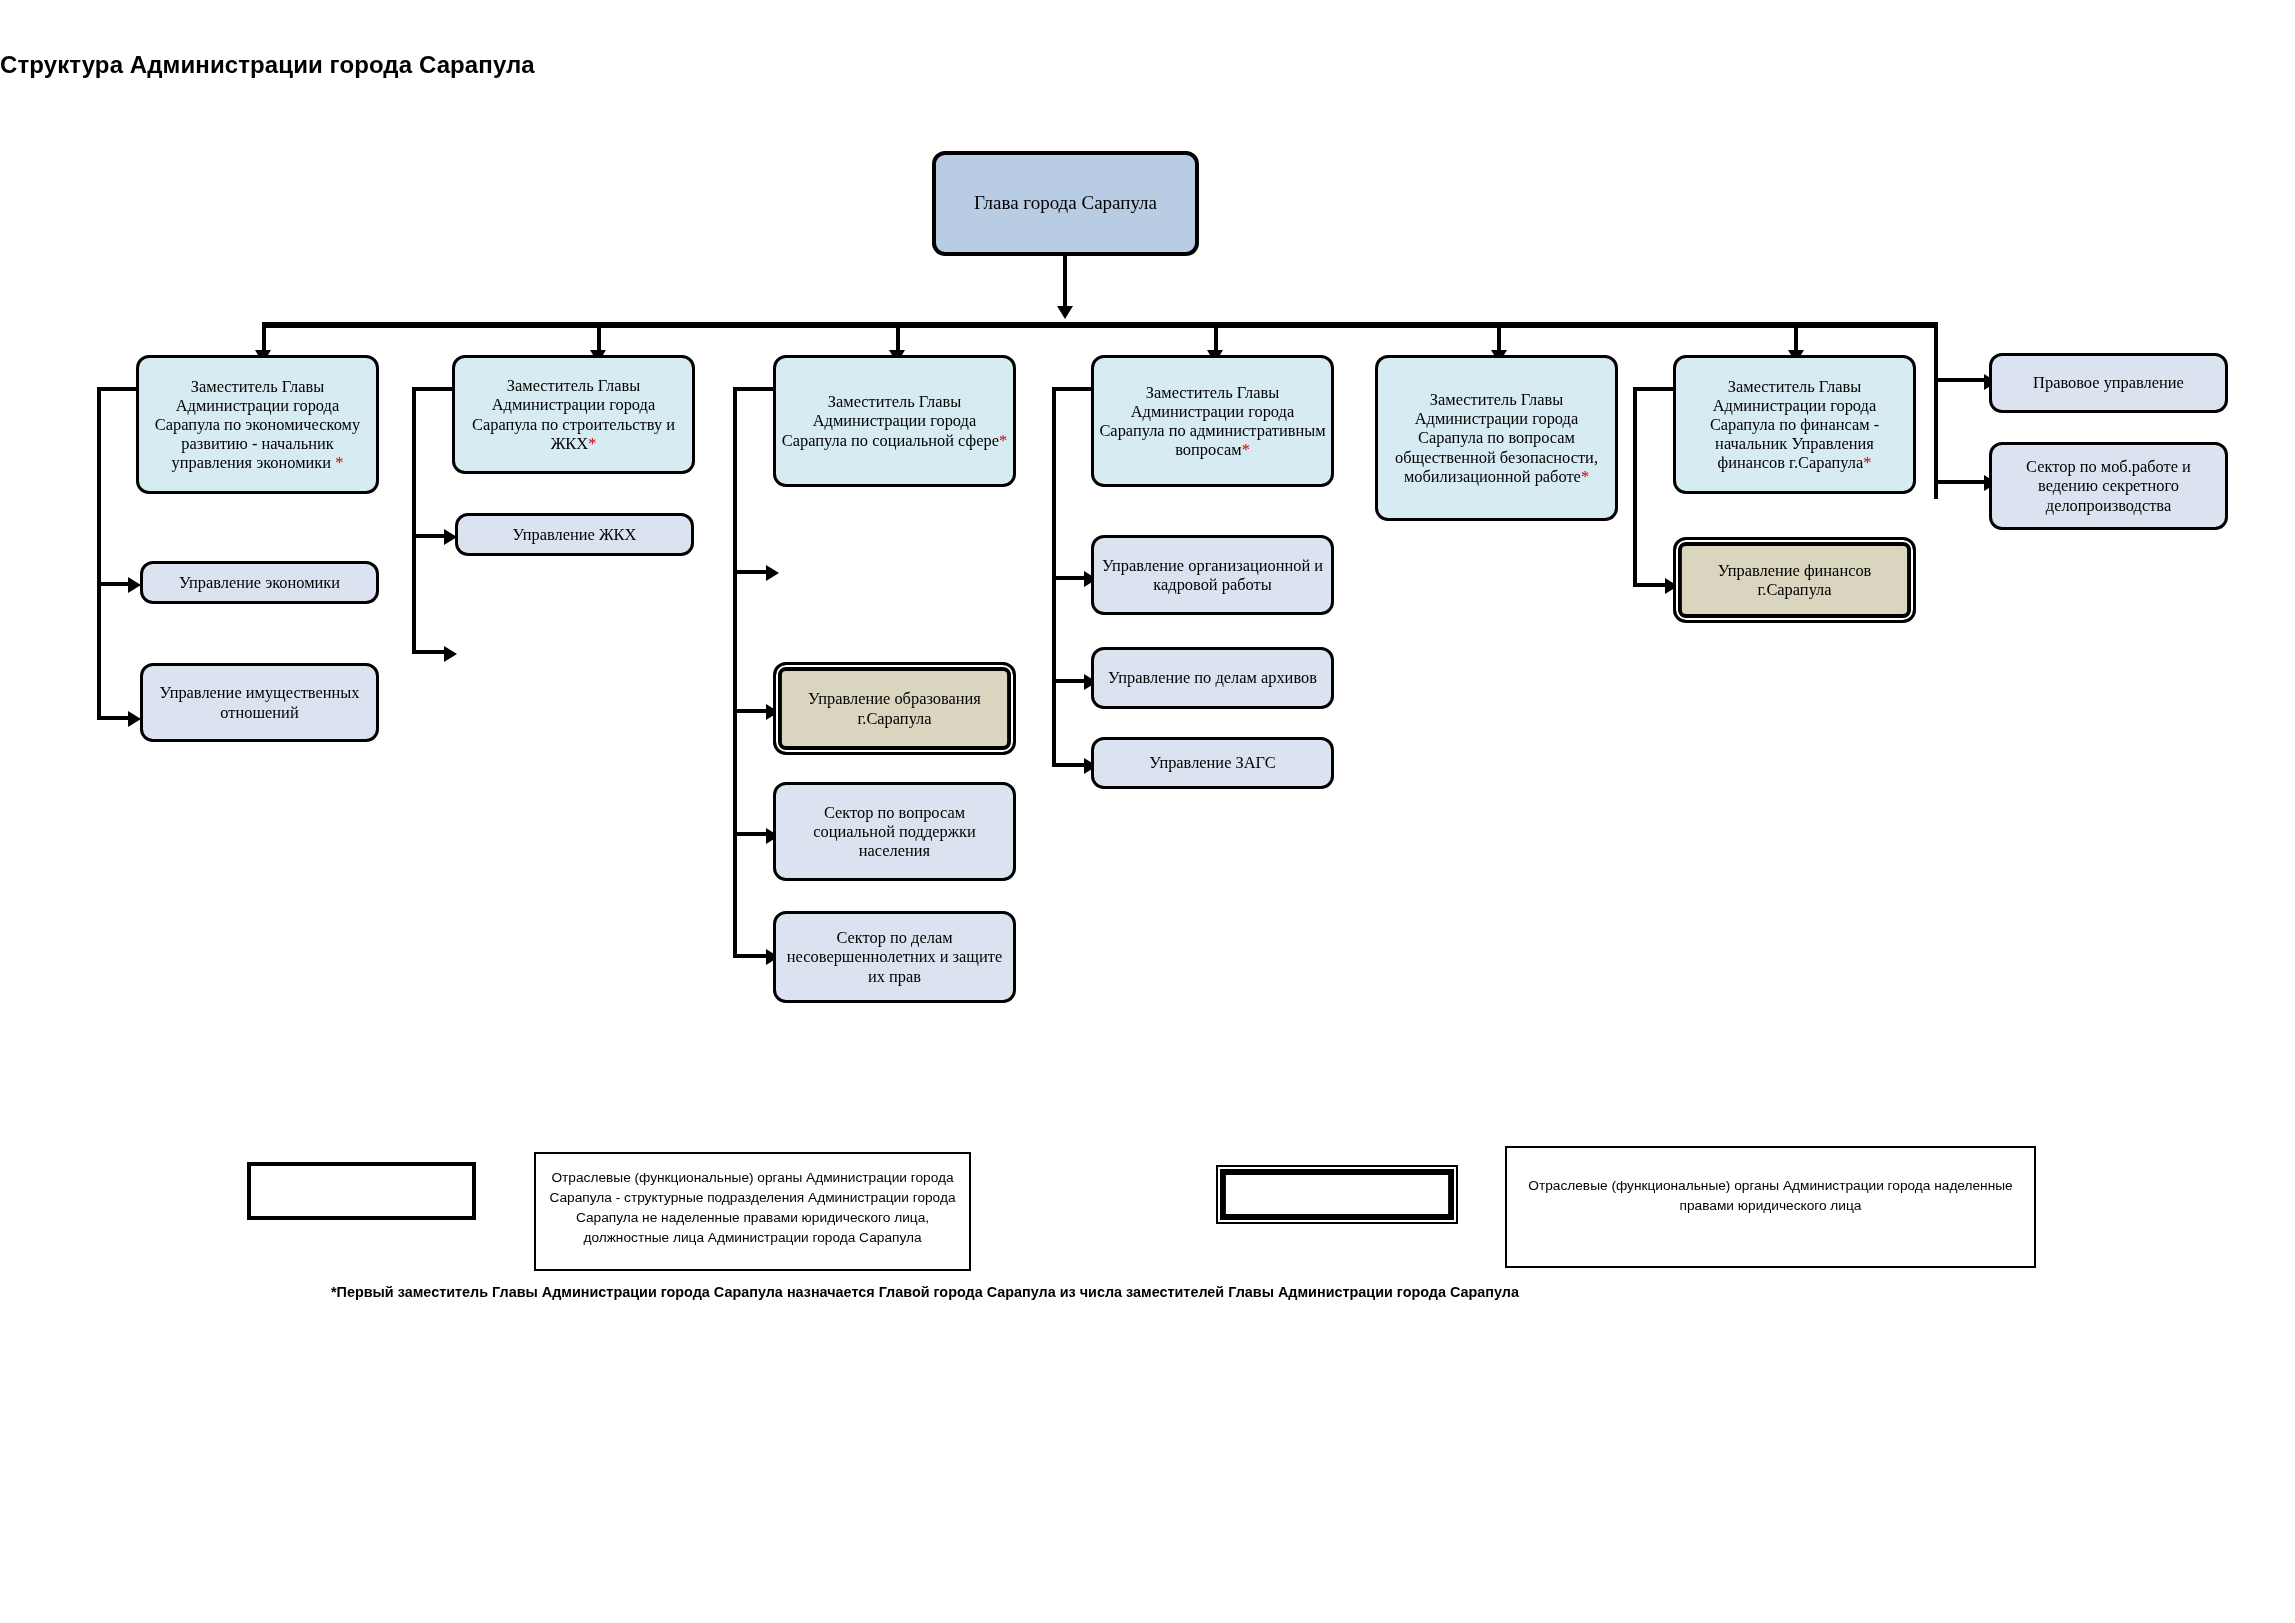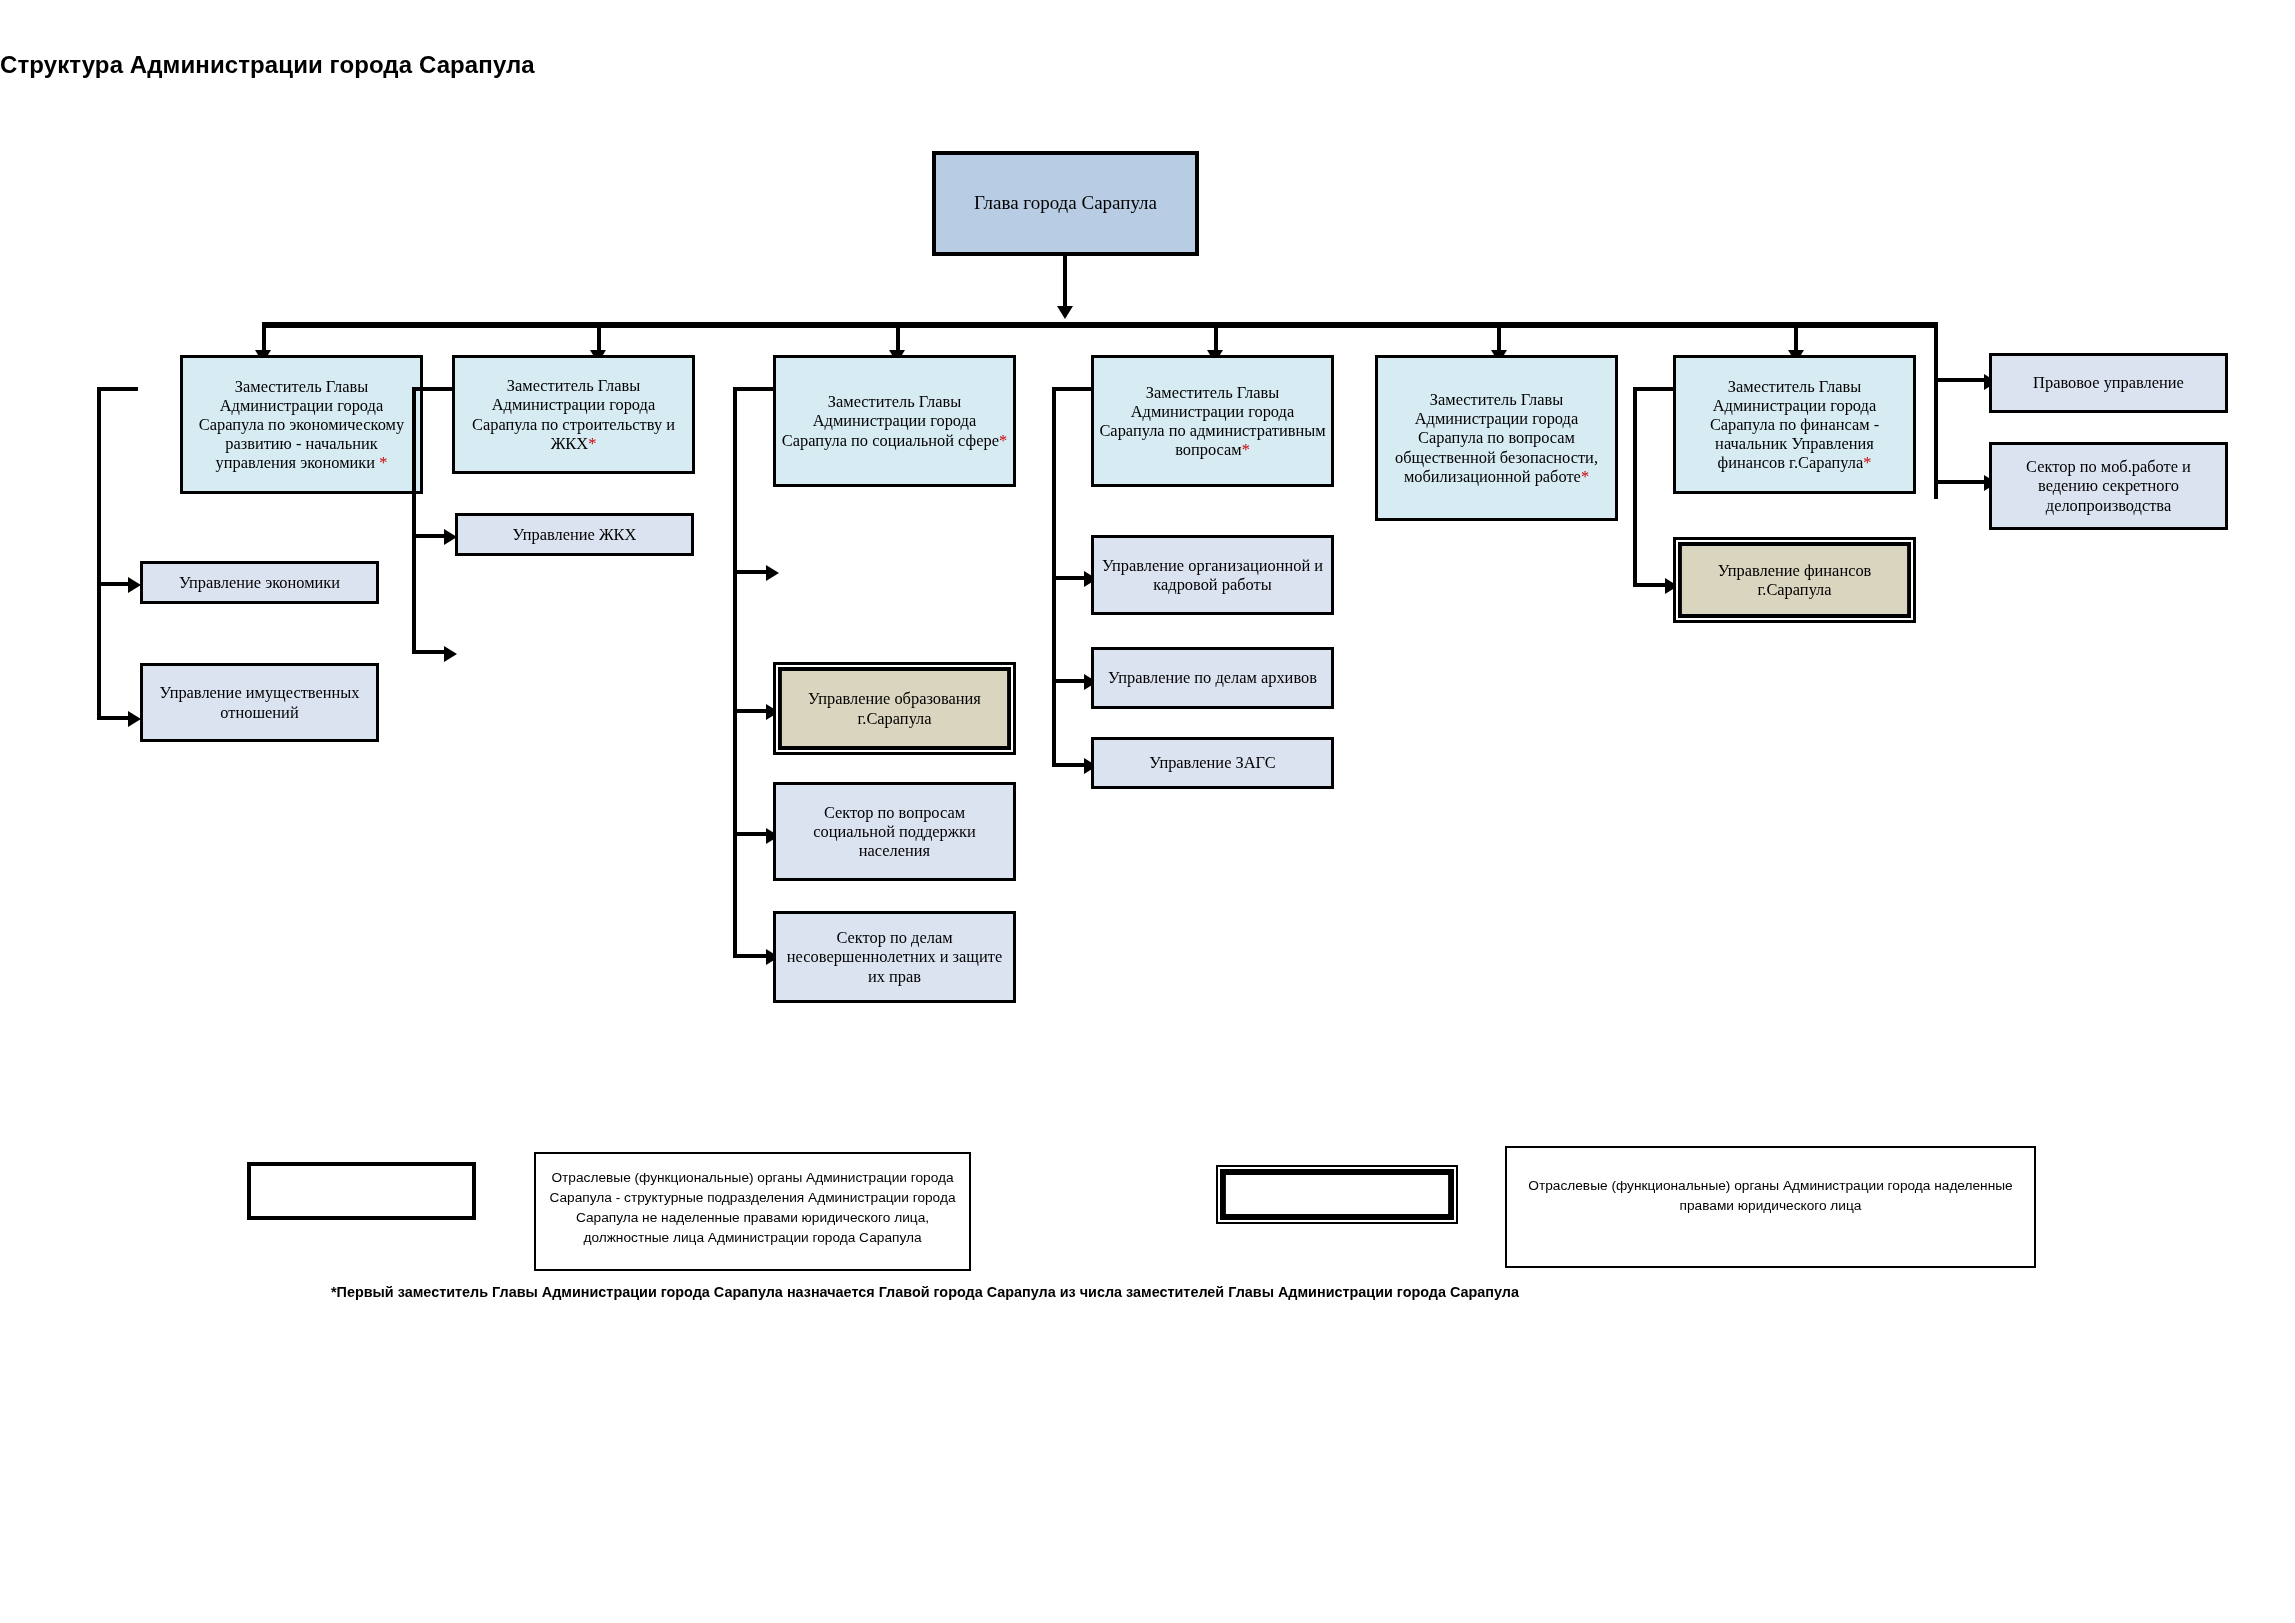--- a/index.html
+++ b/index.html
@@ -17,20 +17,21 @@
     font-family:"Liberation Sans", sans-serif;
     font-size:24px;font-weight:bold;color:#000;letter-spacing:0.1px;
   }
 
   
   .node{
     position:absolute;box-sizing:border-box;
     display:flex;align-items:center;justify-content:center;
     text-align:center;color:#000;line-height:1.17;
     font-family:"Liberation Serif", serif;
+    border-radius:13px;
   }
   .node .txt{display:block;padding:0 5.2px;width:100%;}
 
   
   .node.root{
     background:#b8cce4;border:4.6px solid #000;font-size:19px;
   }
   
   .node.deputy{
     background:#d7ebf3;border:3.9px solid #000;font-size:16.4px;
@@ -118,21 +119,21 @@
 
   <div class="ln v" style="left:1794px;top:322px;height:33px;"></div>
   <div class="arrow-d" style="left:1788px;top:350px;"></div>
 
   <div class="ln v" style="left:1934px;top:322px;height:177px;"></div>
   <div class="ln h" style="left:1934px;top:378px;width:52px;"></div>
   <div class="arrow-r" style="left:1984px;top:374px;"></div>
   <div class="ln h" style="left:1934px;top:480px;width:52px;"></div>
   <div class="arrow-r" style="left:1984px;top:475px;"></div>
 
-  <div class="node deputy" style="left:136px;top:355px;width:243px;height:139px;margin-left:44px;">
+  <div class="node deputy" style="left:136px;top:355px;width:243px;height:139px;">
     <span class="txt"><span>Заместитель Главы Администрации города Сарапула по экономическому развитию - начальник управления экономики </span><span class="ast">*</span></span>
   </div>
 
   <div class="ln h" style="left:97px;top:387px;width:41px;"></div>
   <div class="ln v" style="left:97px;top:387px;height:332px;"></div>
   <div class="ln h" style="left:97px;top:582px;width:34px;"></div>
   <div class="arrow-r" style="left:128px;top:577px;"></div>
   <div class="ln h" style="left:97px;top:716px;width:34px;"></div>
   <div class="arrow-r" style="left:128px;top:711px;"></div>
 

